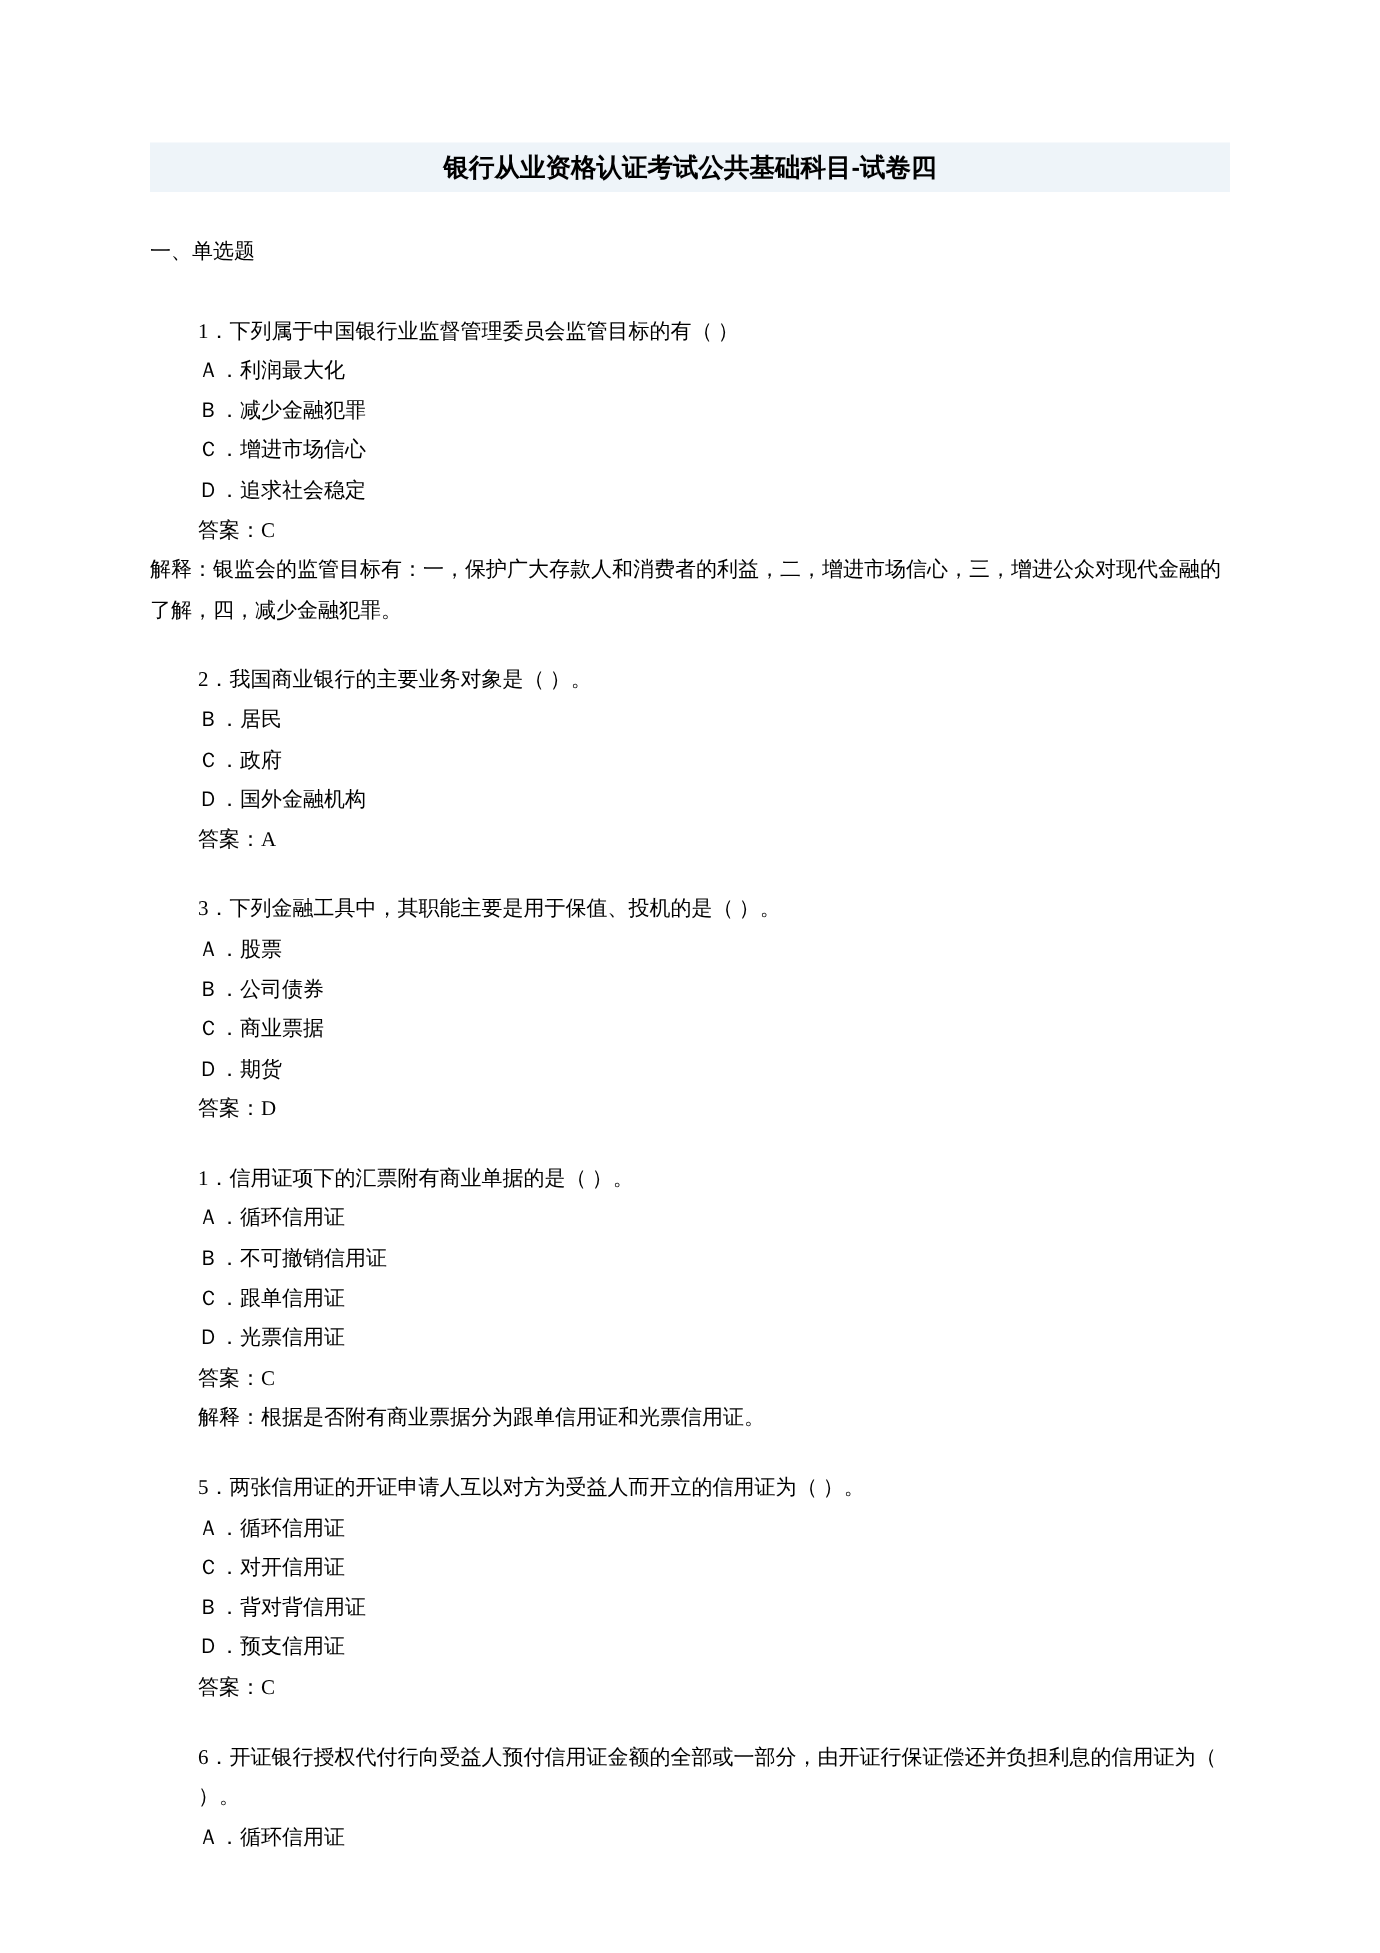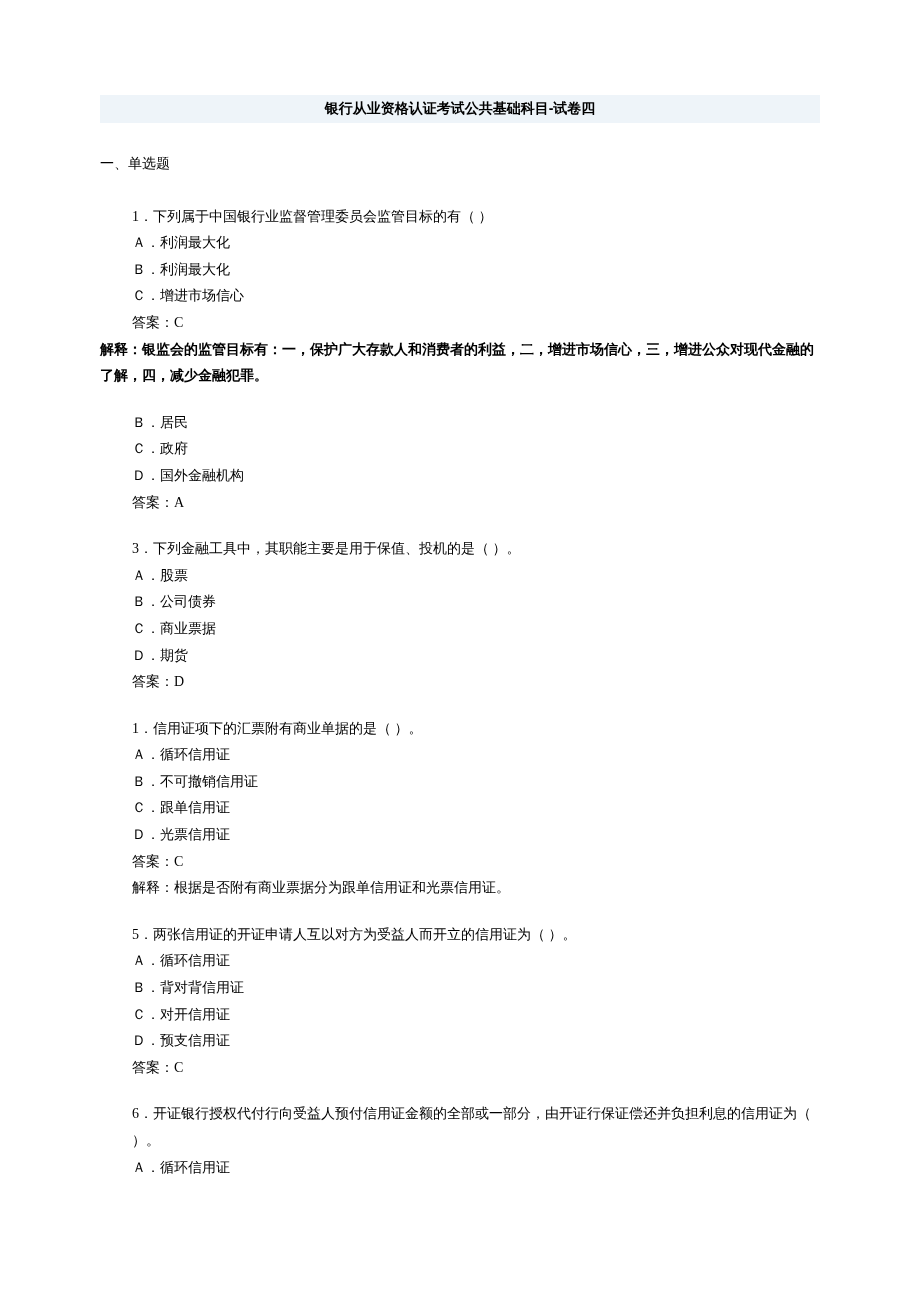--- a/index.html
+++ b/index.html
@@ -16,21 +16,21 @@
     box-sizing: border-box;
   }
   .title-wrap {
     background: #eef4f9;
     padding: 5px 0;
     margin-bottom: 28px;
   }
   .title {
     text-align: center;
     font-weight: bold;
-    font-size: 14px;
+    font-size: 17px;
     font-family: "SimHei", "黑体", sans-serif;
   }
   .section-header {
     margin-bottom: 26px;
     line-height: 1.9;
   }
   .qblock {
     margin-top: 6px;
     margin-bottom: 20px;
     line-height: 1.9;
@@ -49,29 +49,31 @@
 
   <div class="title-wrap">
     <div class="title">银行从业资格认证考试公共基础科目-试卷四</div>
   </div>
 
   <div class="section-header no-indent">一、单选题</div>
 
   <div class="qblock">
     <div class="indent">1．下列属于中国银行业监督管理委员会监管目标的有（  ）</div>
     <div class="indent">Ａ．利润最大化</div>
-    <div class="indent">Ｂ．利润最大化</div>
+    <div class="indent">Ｂ．减少金融犯罪</div>
     <div class="indent">Ｃ．增进市场信心</div>
+    <div class="indent">Ｄ．追求社会稳定</div>
     <div class="indent">答案：C</div>
-    <div class="no-indent" style="padding-left:32px; text-indent:0;font-weight:bold;">
+    <div class="no-indent" style="padding-left:32px; text-indent:0;">
       <div style="margin-left:-32px;">解释：银监会的监管目标有：一，保护广大存款人和消费者的利益，二，增进市场信心，三，增进公众对现代金融的了解，四，减少金融犯罪。</div>
     </div>
   </div>
 
   <div class="qblock">
+    <div class="indent">2．我国商业银行的主要业务对象是（  ）。</div>
     <div class="indent">Ｂ．居民</div>
     <div class="indent">Ｃ．政府</div>
     <div class="indent">Ｄ．国外金融机构</div>
     <div class="indent">答案：A</div>
   </div>
 
   <div class="qblock">
     <div class="indent">3．下列金融工具中，其职能主要是用于保值、投机的是（  ）。</div>
     <div class="indent">Ａ．股票</div>
     <div class="indent">Ｂ．公司债券</div>
@@ -86,22 +88,22 @@
     <div class="indent">Ｂ．不可撤销信用证</div>
     <div class="indent">Ｃ．跟单信用证</div>
     <div class="indent">Ｄ．光票信用证</div>
     <div class="indent">答案：C</div>
     <div class="indent">解释：根据是否附有商业票据分为跟单信用证和光票信用证。</div>
   </div>
 
   <div class="qblock">
     <div class="indent">5．两张信用证的开证申请人互以对方为受益人而开立的信用证为（  ）。</div>
     <div class="indent">Ａ．循环信用证</div>
+    <div class="indent">Ｃ．对开信用证</div>
     <div class="indent">Ｂ．背对背信用证</div>
-    <div class="indent">Ｃ．对开信用证</div>
     <div class="indent">Ｄ．预支信用证</div>
     <div class="indent">答案：C</div>
   </div>
 
   <div class="qblock" style="margin-bottom:4px;">
     <div class="indent">6．开证银行授权代付行向受益人预付信用证金额的全部或一部分，由开证行保证偿还并负担利息的信用证为（  ）。</div>
     <div class="indent">Ａ．循环信用证</div>
   </div>
 
 </div>

